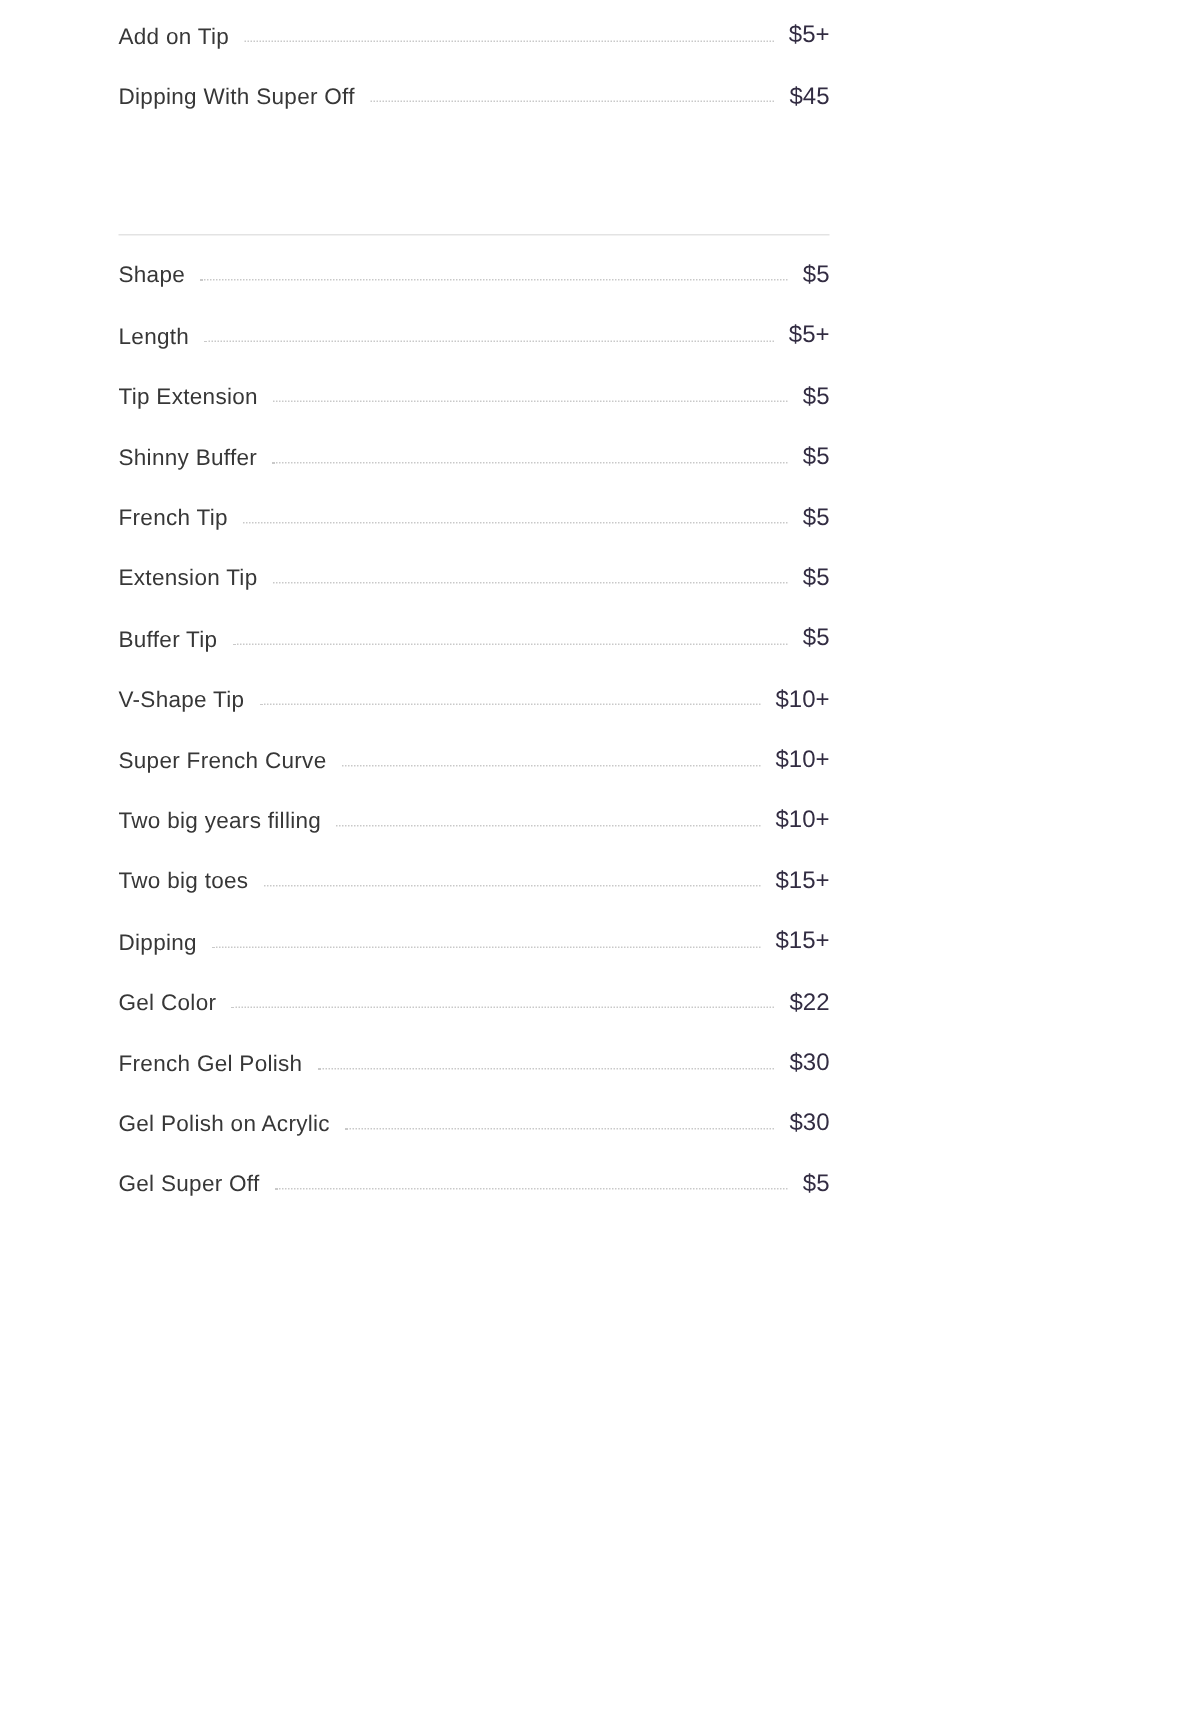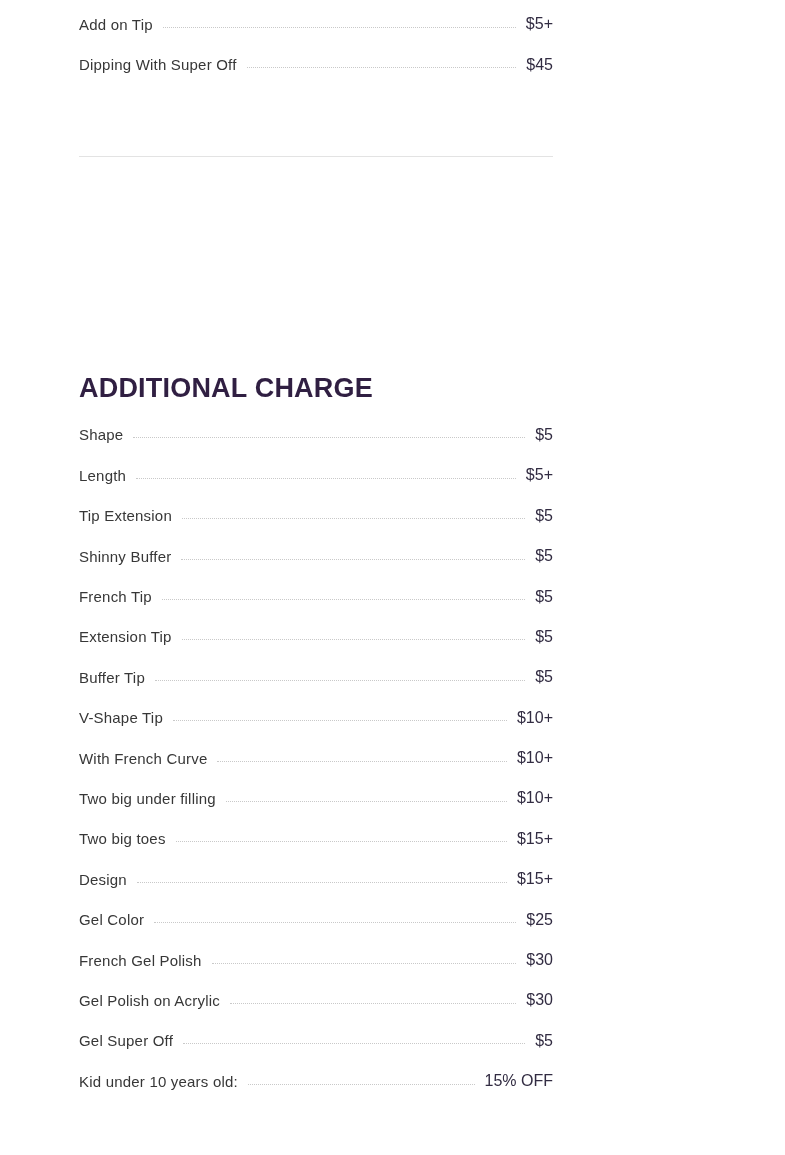--- a/index.html
+++ b/index.html
@@ -69,21 +69,20 @@
     <span class="item-label">Dipping With Super Off</span>
     <span class="leader"></span>
     <span class="item-price">$45</span>
   </li>
 </ul>
   </section>
 
   <hr class="divider">
 
   <section>
-    <h2 class="section-heading">ADDITIONAL CHARGE</h2>
     <ul class="price-list additional-list">
   <li class="price-row">
     <span class="item-label">Shape</span>
     <span class="leader"></span>
     <span class="item-price">$5</span>
   </li>
 
   <li class="price-row">
     <span class="item-label">Length</span>
     <span class="leader"></span>
@@ -120,68 +119,63 @@
     <span class="item-price">$5</span>
   </li>
 
   <li class="price-row">
     <span class="item-label">V-Shape Tip</span>
     <span class="leader"></span>
     <span class="item-price">$10+</span>
   </li>
 
   <li class="price-row">
-    <span class="item-label">With French Curve</span>
+    <span class="item-label">Super French Curve</span>
     <span class="leader"></span>
     <span class="item-price">$10+</span>
   </li>
 
   <li class="price-row">
-    <span class="item-label">Two big under filling</span>
+    <span class="item-label">Two big years filling</span>
     <span class="leader"></span>
     <span class="item-price">$10+</span>
   </li>
 
   <li class="price-row">
     <span class="item-label">Two big toes</span>
     <span class="leader"></span>
     <span class="item-price">$15+</span>
   </li>
 
   <li class="price-row">
-    <span class="item-label">Design</span>
+    <span class="item-label">Dipping</span>
     <span class="leader"></span>
     <span class="item-price">$15+</span>
   </li>
 
   <li class="price-row">
     <span class="item-label">Gel Color</span>
     <span class="leader"></span>
-    <span class="item-price">$25</span>
+    <span class="item-price">$22</span>
   </li>
 
   <li class="price-row">
     <span class="item-label">French Gel Polish</span>
     <span class="leader"></span>
     <span class="item-price">$30</span>
   </li>
 
   <li class="price-row">
     <span class="item-label">Gel Polish on Acrylic</span>
     <span class="leader"></span>
     <span class="item-price">$30</span>
   </li>
 
   <li class="price-row">
     <span class="item-label">Gel Super Off</span>
     <span class="leader"></span>
     <span class="item-price">$5</span>
   </li>
 
-  <li class="price-row">
-    <span class="item-label">Kid under 10 years old:</span>
-    <span class="leader"></span>
-    <span class="item-price">15% OFF</span>
-  </li>
 </ul>
   </section>
 
 </div>
 
 </body></html>

